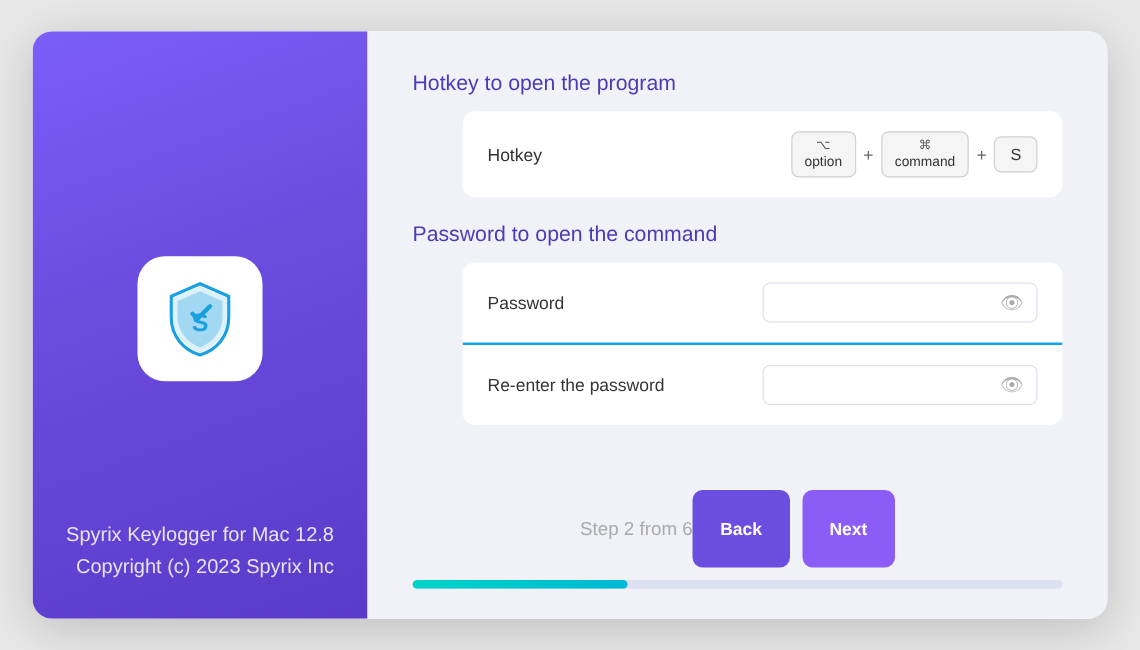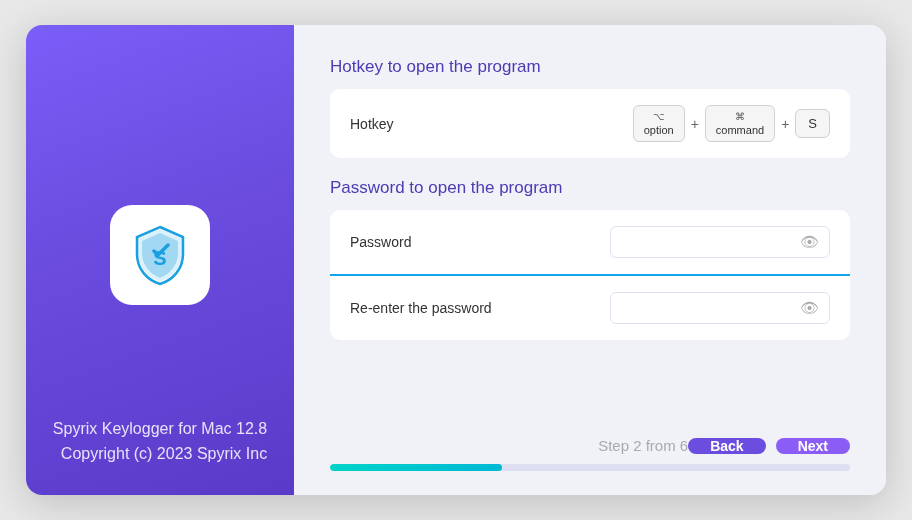--- a/index.html
+++ b/index.html
@@ -77,20 +77,21 @@
       color: #4a3cb5;
       margin-bottom: 12px;
     }
 
     .card {
       background: #fff;
       border-radius: 10px;
       padding: 0;
       margin-bottom: 20px;
       overflow: hidden;
+      margin-left: 40px;
     }
 
     .card-row {
       display: flex;
       align-items: center;
       padding: 16px 20px;
       border-bottom: 2px solid #0ea5e9;
     }
 
     .card-row:last-child {
@@ -183,36 +184,36 @@
     .footer {
       margin-top: auto;
       display: flex;
       flex-direction: column;
       gap: 10px;
     }
 
     .footer-row {
       display: flex;
       align-items: center;
-      justify-content: flex-end;
+      justify-content: center;
     }
 
     .step-text {
       font-size: 15px;
       color: #aaa;
       font-weight: 500;
     }
 
     .btn-group {
       display: flex;
       gap: 10px;
     }
 
     .btn {
-      padding: 0 22px;
+      padding: 23px 22px;
       border-radius: 8px;
       font-size: 14px;
       font-weight: 600;
       border: none;
       cursor: pointer;
     }
 
     .btn-back {
       background: #6b4de0;
       color: #fff;
@@ -276,21 +277,21 @@
               <span class="key-symbol">⌘</span>
               <span>command</span>
             </div>
             <span class="key-plus">+</span>
             <div class="key-s">S</div>
           </div>
         </div>
       </div>
     </div>
 
-    <div class="section-title">Password to open the program</div>
+    <div class="section-title">Password to open the command</div>
     <div class="card">
       <div class="card-row">
         <span class="row-label">Password</span>
         <div class="row-value">
           <div class="password-field">
             <input type="password" style="">
             <span class="eye-icon">👁</span>
           </div>
         </div>
       </div>

